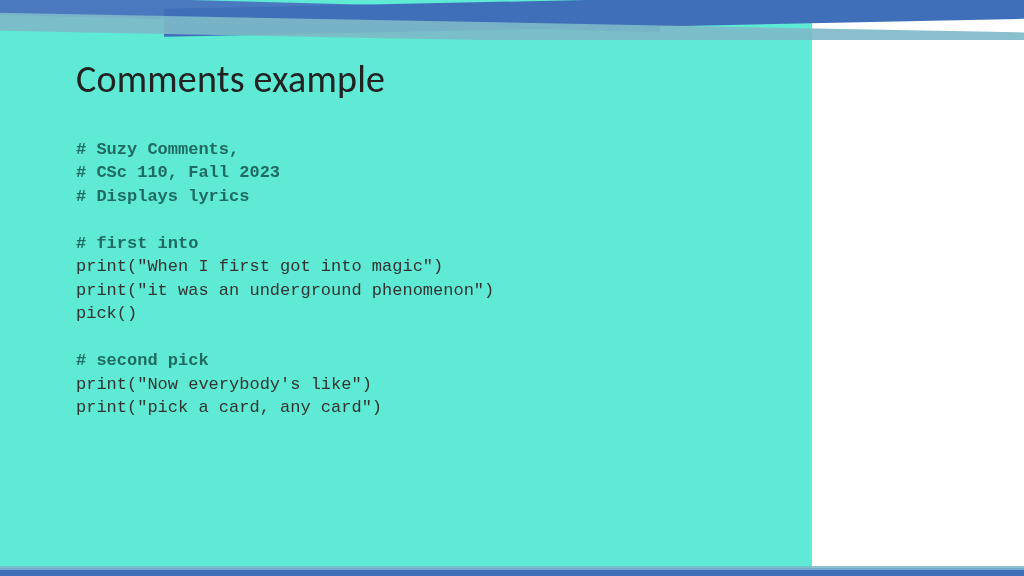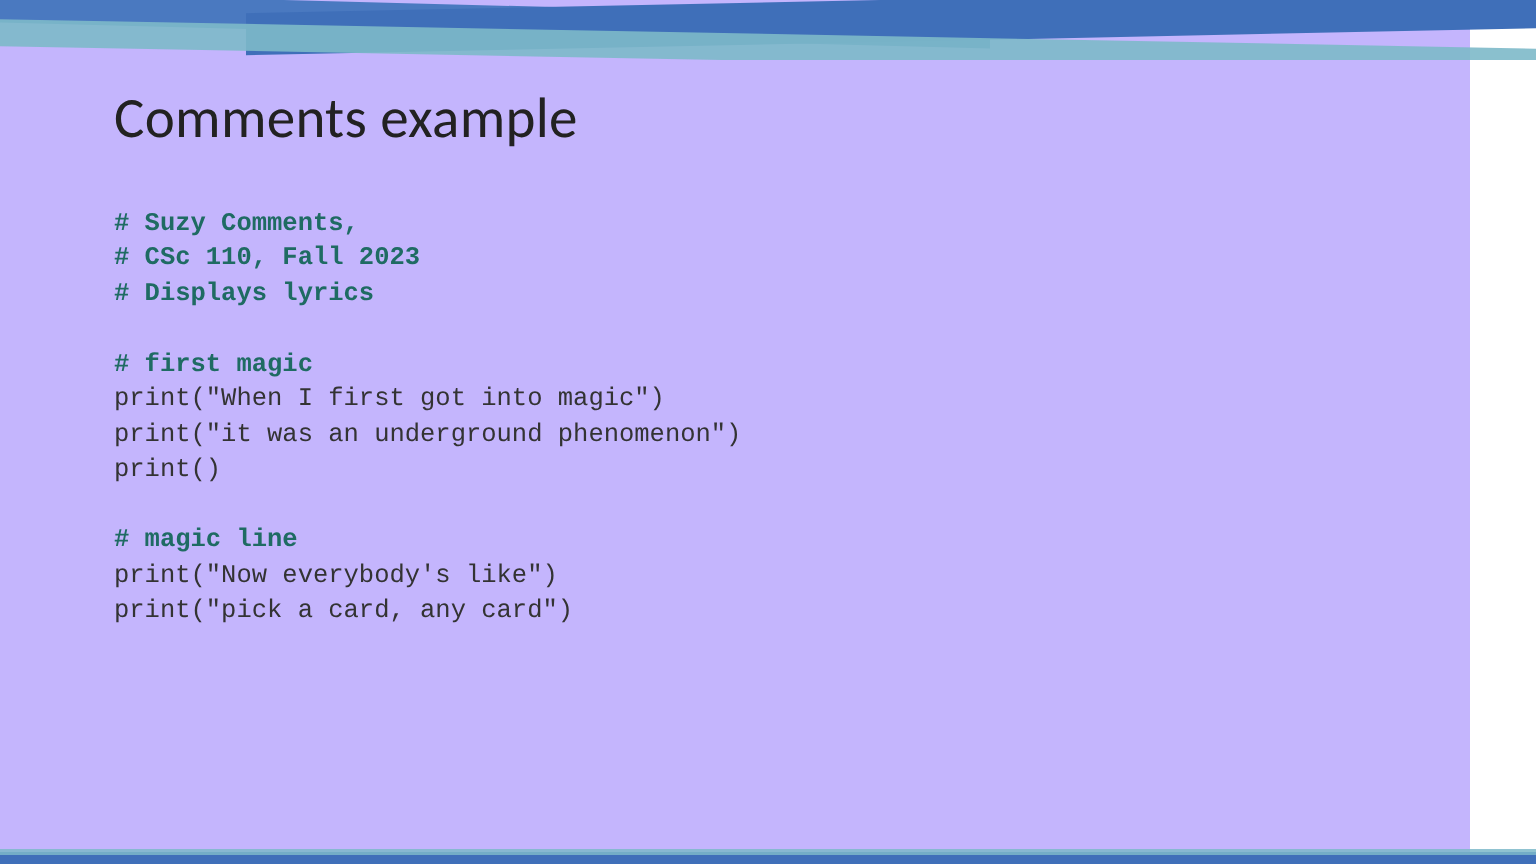--- a/index.html
+++ b/index.html
@@ -1,17 +1,17 @@
 <!DOCTYPE html>
 <html><head>
 <meta charset="utf-8">
 <style>
   * { margin: 0; padding: 0; box-sizing: border-box; }
   html, body { width: 1024px; height: 576px; overflow: hidden; background: #fff; font-family: "Segoe UI", Calibri, Arial, sans-serif; }
-  .slide { position: relative; width: 980px; height: 576px; background: #c4b5fd; }
+  .slide { position: relative; width: 812px; height: 576px; background: #5eead4; }
   
   .banner-top { position: absolute; top: 0; left: 0; width: 1024px; height: 40px; overflow: hidden; }
   .tri-dark { position: absolute; top: -10px; right: -40px; width: 900px; height: 28px; background: #3f6fb9; transform: skewY(-1.2deg); transform-origin: right top; }
   .tri-light { position: absolute; top: 12px; left: -40px; width: 1100px; height: 18px; background: #7db9c9; transform: skewY(1.1deg); transform-origin: left top; opacity: 0.9; }
   .tri-dark2 { position: absolute; top: -6px; left: -40px; width: 700px; height: 20px; background: #4a79c0; transform: skewY(1.5deg); transform-origin: left top; }
   
   .banner-bottom { position: absolute; bottom: 0; left: 0; width: 1024px; height: 8px; background: #3f6fb9; }
   .banner-bottom::before { content: ""; position: absolute; bottom: 6px; left: 0; width: 1024px; height: 4px; background: #7db9c9; opacity: 0.85; }
   
   .content { position: absolute; top: 56px; left: 76px; right: 60px; }
@@ -29,24 +29,24 @@
     <div class="tri-light"></div>
   </div>
 
   <div class="content">
     <h1 class="title">Comments example</h1>
 
     <div class="code"><span class="comment"># Suzy Comments,</span>
 <span class="comment"># CSc 110, Fall 2023</span>
 <span class="comment"># Displays lyrics</span>
 <span></span>
-<span class="comment"># first magic</span>
+<span class="comment"># first into</span>
 <span>print("When I first got into magic")</span>
 <span>print("it was an underground phenomenon")</span>
-<span>print()</span>
+<span>pick()</span>
 <span></span>
-<span class="comment"># magic line</span>
+<span class="comment"># second pick</span>
 <span>print("Now everybody's like")</span>
 <span>print("pick a card, any card")</span></div>
   </div>
 
   <div class="banner-bottom"></div>
 </div>
 
 </body></html>

